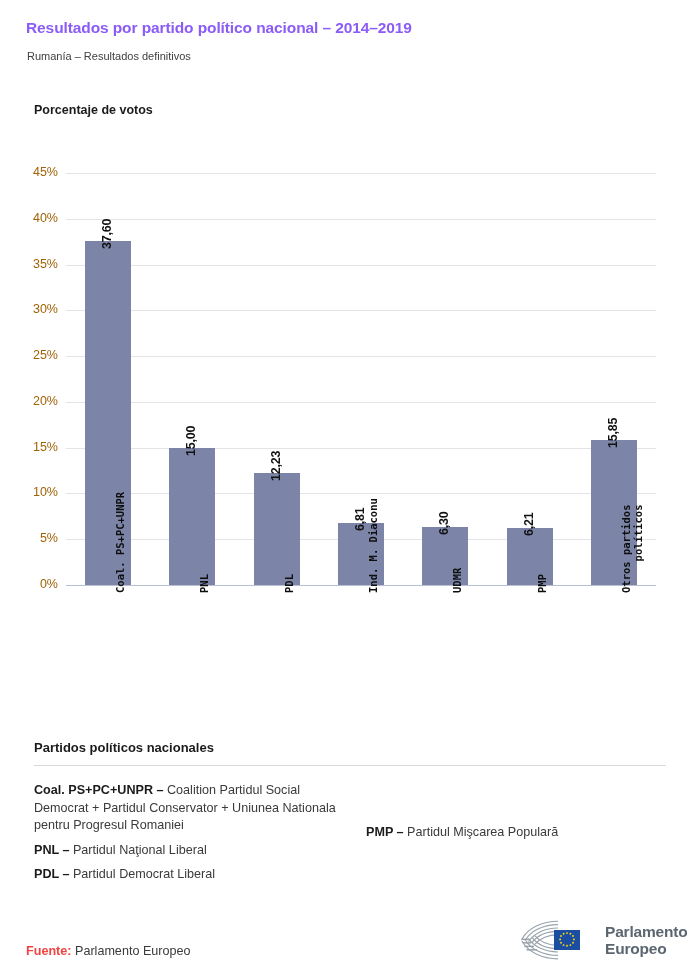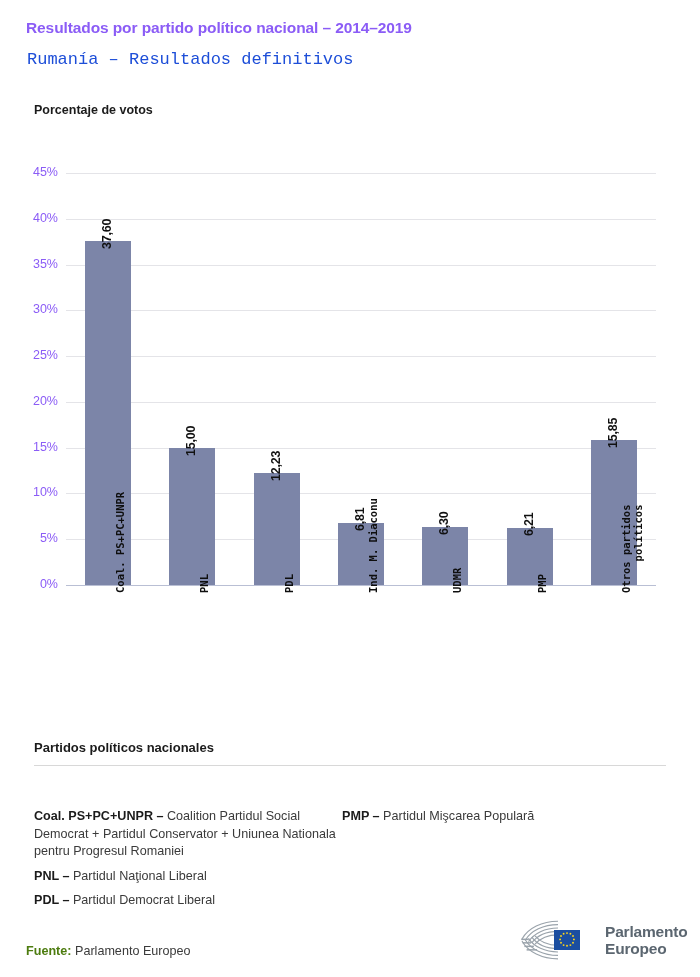--- a/index.html
+++ b/index.html
@@ -13,40 +13,40 @@
   .page { position: relative; width: 700px; height: 977px; }
 
   
   .title {
     position: absolute; left: 26px; top: 19px;
     font-size: 15.5px; font-weight: bold; letter-spacing: -0.1px;
     color: #8b5cf6; white-space: nowrap;
   }
   .subtitle {
     position: absolute; left: 27px; top: 50px;
-    font-size: 17px; font-weight: 400; color: #1d4ed8; white-space: nowrap; font-family: Liberation Mono, monospace;
+    font-size: 11px; font-weight: 400; color: #404040; white-space: nowrap;
   }
   .axis-title {
     position: absolute; left: 34px; top: 103px;
     font-size: 12.5px; font-weight: bold; color: #1b1b1b; white-space: nowrap;
   }
 
   
   .chart {
     position: absolute;
     left: 66px; top: 173px;
     width: 590px; height: 412px;
   }
   .gridline {
     position: absolute; left: 0; width: 590px; height: 1px;
     background: #e4e4e8;
   }
   .gridline.base { background: #b9bfd4; height: 1px; }
   .ytick-wrap { position: absolute; left: -52px; width: 44px; text-align: right;
-    font-size: 12.5px; color: #8b5cf6; transform: translateY(-8px); }
+    font-size: 12.5px; color: #a16207; transform: translateY(-8px); }
 
   .bar {
     position: absolute; bottom: 0;
     background: #7c85a8;
   }
   .bar-value {
     position: absolute;
     font-size: 12.5px; font-weight: bold; color: #111111;
     white-space: nowrap;
     transform-origin: left bottom;
@@ -67,36 +67,36 @@
   
   .legend-title {
     position: absolute; left: 34px; top: 740px;
     font-size: 13px; font-weight: bold; color: #1b1b1b;
   }
   .legend-rule {
     position: absolute; left: 34px; top: 765px;
     width: 632px; height: 1px; background: #d8d8d8;
   }
   .legend-cols {
-    position: absolute; left: 34px; top: 808px; width: 640px;
-    display: flex; 
+    position: absolute; left: 34px; top: 782px; width: 640px;
+    display: flex; gap: 24px; align-items: center;
   }
   .legend-col { width: 308px; }
   .legend-item {
     font-size: 12.6px; line-height: 17.6px; color: #3a3a3a;
     margin-bottom: 7px;
   }
   .legend-item b { color: #1b1b1b; font-weight: bold; }
 
   
   .source {
     position: absolute; left: 26px; top: 944px;
     font-size: 12.6px; color: #3a3a3a;
   }
-  .source b { color: #4d7c0f; font-weight: bold; }
+  .source b { color: #ef4444; font-weight: bold; }
 
   .ep-logo {
     position: absolute; left: 518px; top: 916px;
     width: 160px; height: 48px;
     display: flex; align-items: center; gap: 15px;
   }
   .ep-mark { width: 72px; height: 44px; flex: 0 0 auto; }
   .ep-words {
     font-size: 15.5px; font-weight: bold; line-height: 17px;
     color: #5b6670; letter-spacing: -0.2px;

